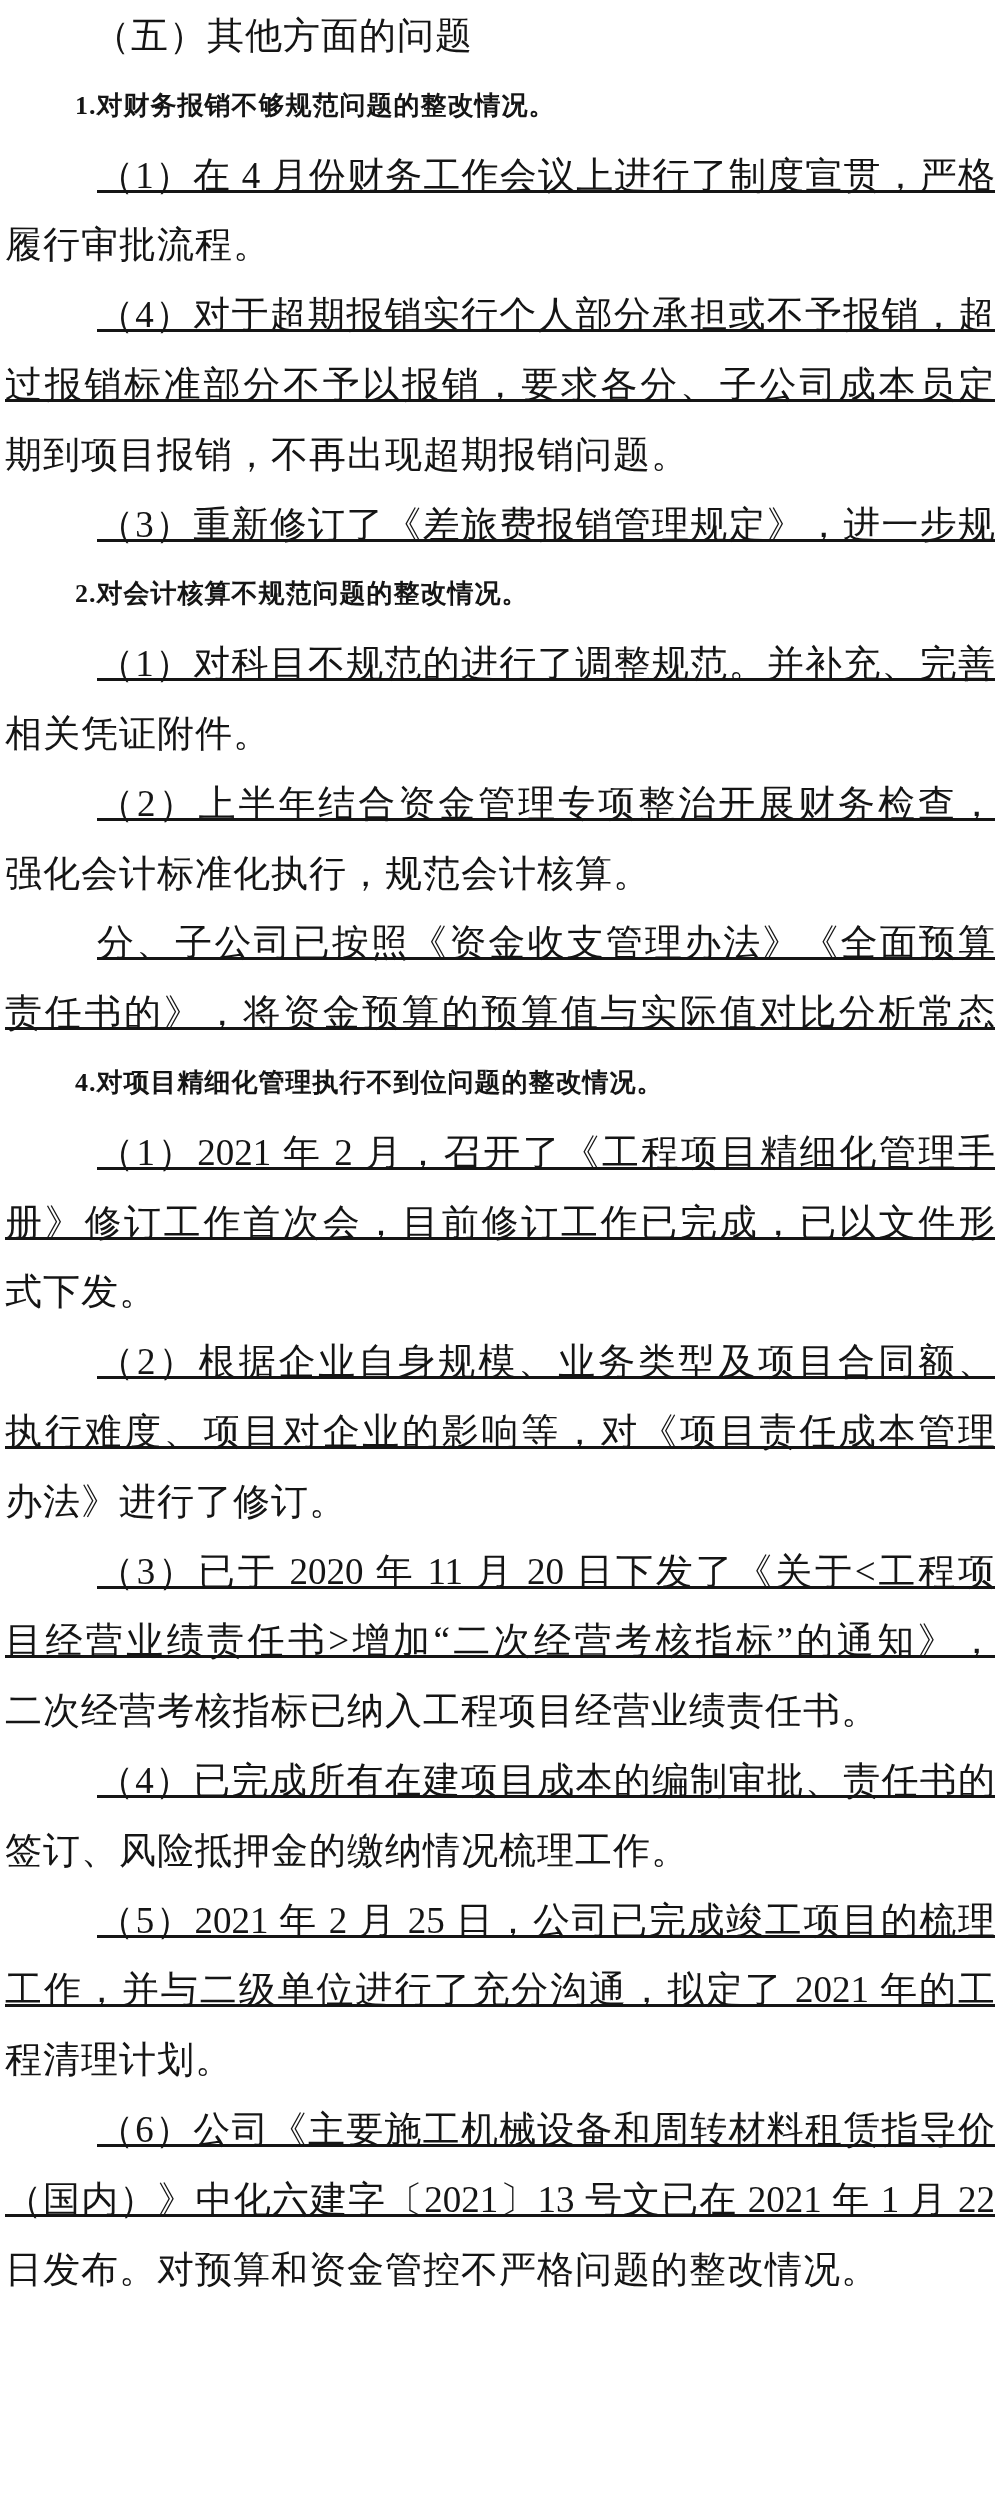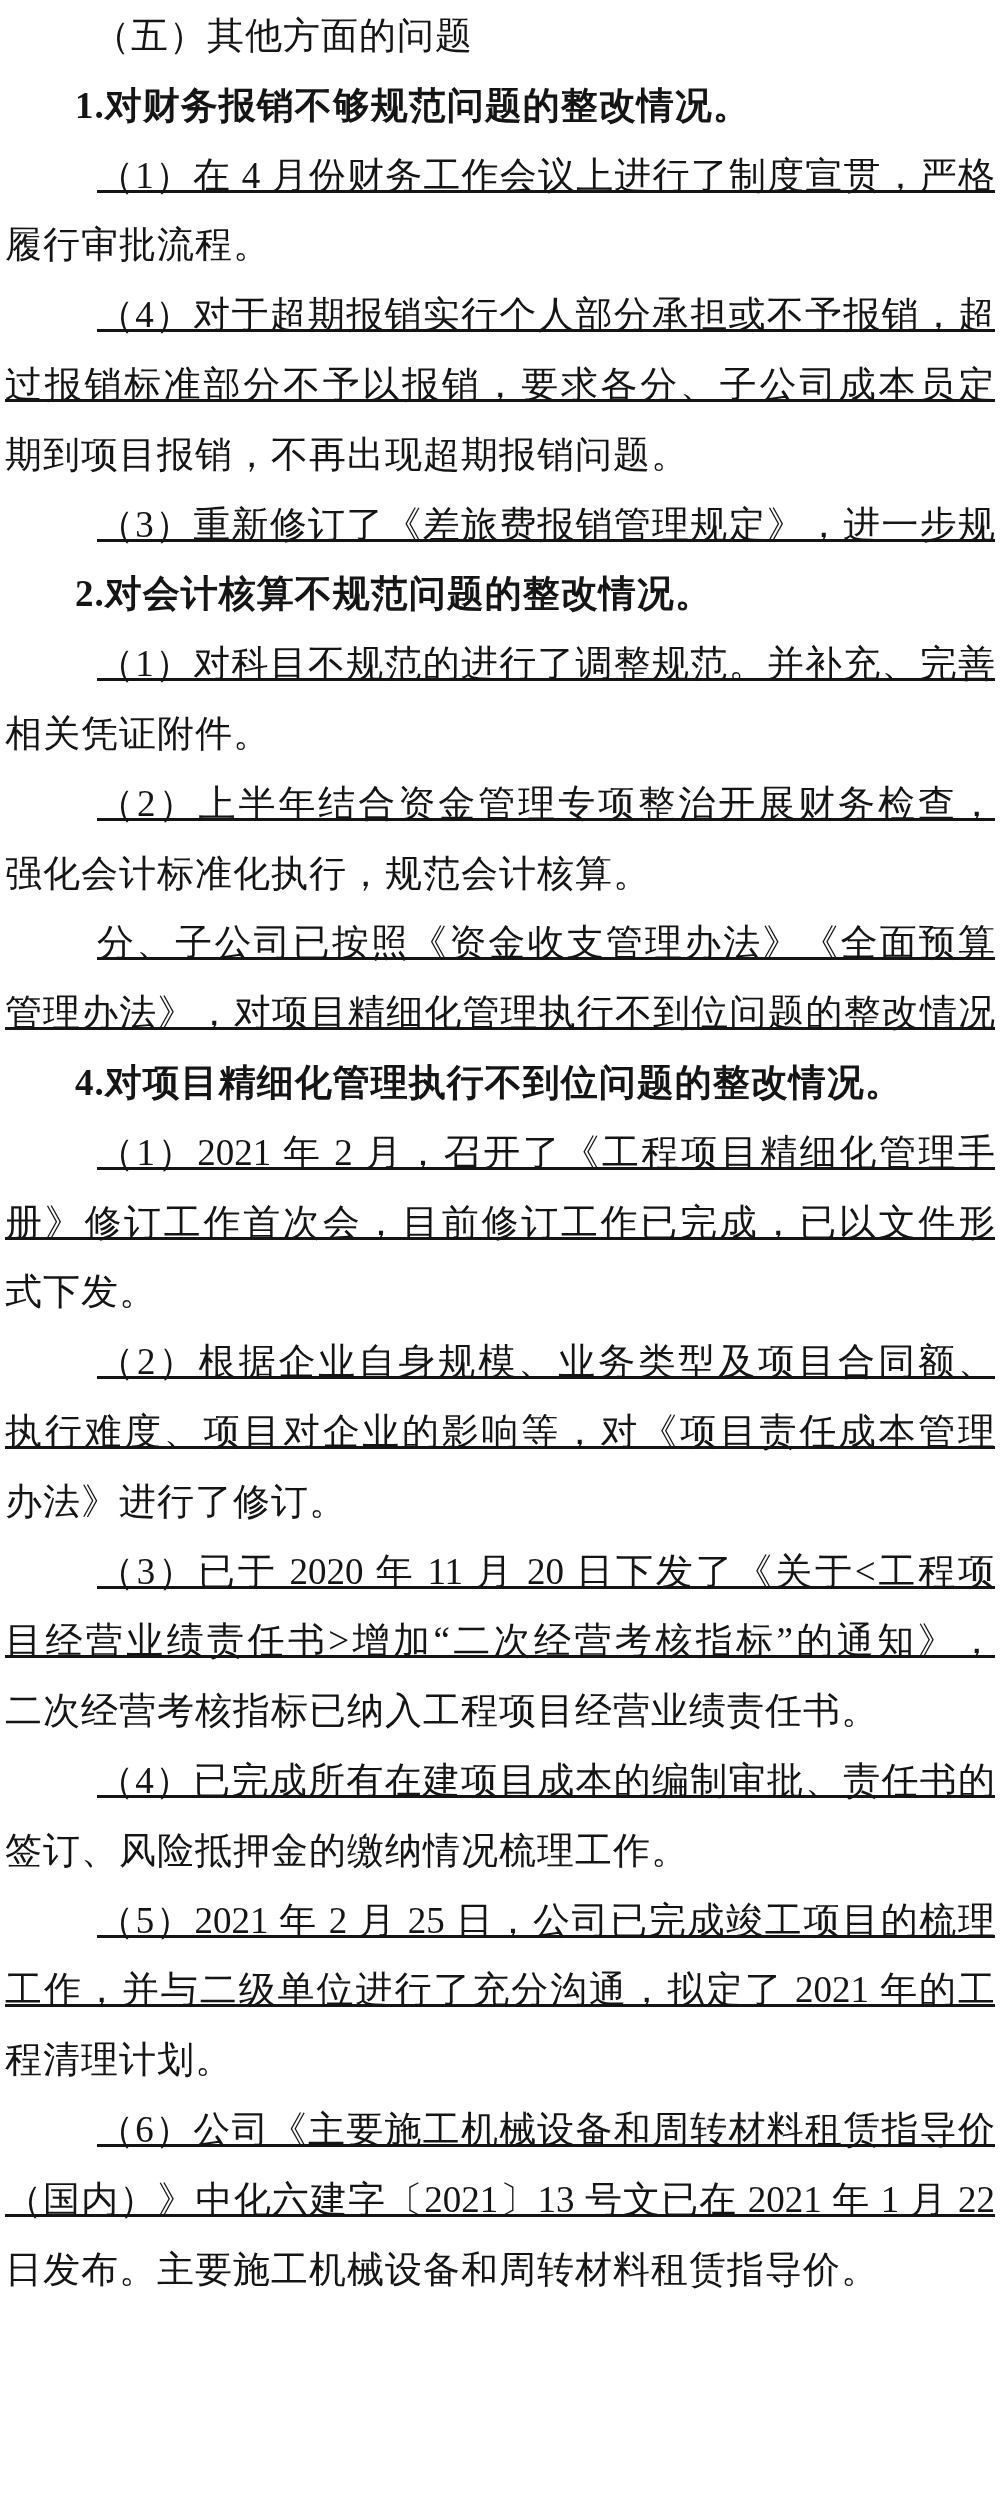--- a/index.html
+++ b/index.html
@@ -35,21 +35,21 @@
   .line.stretch {
     white-space: normal;
     text-align: justify;
     text-align-last: justify;
     text-justify: inter-character;
     letter-spacing: 0;
     text-decoration: underline;
   }
   .line.heading {
     font-weight: 700;
-    font-size: 37px;
+    font-size: 26px;
     letter-spacing: 1px;
   }
   .line.section { font-size: 37px; font-family: Liberation Serif, serif; }
   .line.body.indent    { text-indent: 92px; }
   .line.heading.indent { text-indent: 70px; }
   .line.section.indent { text-indent: 88px; }
 </style>
 </head>
 <body>
 
@@ -62,33 +62,33 @@
       <div class="line body stretch indent">（4）对于超期报销实行个人部分承担或不予报销，超</div>
       <div class="line body stretch">过报销标准部分不予以报销，要求各分、子公司成本员定</div>
       <div class="line body">期到项目报销，不再出现超期报销问题。</div>
       <div class="line body stretch indent">（3）重新修订了《差旅费报销管理规定》，进一步规</div>
       <div class="line heading indent">2.对会计核算不规范问题的整改情况。</div>
       <div class="line body stretch indent">（1）对科目不规范的进行了调整规范。并补充、完善</div>
       <div class="line body">相关凭证附件。</div>
       <div class="line body stretch indent">（2）上半年结合资金管理专项整治开展财务检查，</div>
       <div class="line body">强化会计标准化执行，规范会计核算。</div>
       <div class="line body stretch indent">分、子公司已按照《资金收支管理办法》《全面预算</div>
-      <div class="line body stretch">管理办法》，对项目精细化管理执行不到位问题的整改情况</div>
+      <div class="line body stretch">责任书的》，将资金预算的预算值与实际值对比分析常态</div>
       <div class="line heading indent">4.对项目精细化管理执行不到位问题的整改情况。</div>
       <div class="line body stretch indent">（1）2021 年 2 月，召开了《工程项目精细化管理手</div>
       <div class="line body stretch">册》修订工作首次会，目前修订工作已完成，已以文件形</div>
       <div class="line body">式下发。</div>
       <div class="line body stretch indent">（2）根据企业自身规模、业务类型及项目合同额、</div>
       <div class="line body stretch">执行难度、项目对企业的影响等，对《项目责任成本管理</div>
       <div class="line body">办法》进行了修订。</div>
       <div class="line body stretch indent">（3）已于 2020 年 11 月 20 日下发了《关于&lt;工程项</div>
       <div class="line body stretch">目经营业绩责任书&gt;增加“二次经营考核指标”的通知》，</div>
       <div class="line body">二次经营考核指标已纳入工程项目经营业绩责任书。</div>
       <div class="line body stretch indent">（4）已完成所有在建项目成本的编制审批、责任书的</div>
       <div class="line body">签订、风险抵押金的缴纳情况梳理工作。</div>
       <div class="line body stretch indent">（5）2021 年 2 月 25 日，公司已完成竣工项目的梳理</div>
       <div class="line body stretch">工作，并与二级单位进行了充分沟通，拟定了 2021 年的工</div>
       <div class="line body">程清理计划。</div>
       <div class="line body stretch indent">（6）公司《主要施工机械设备和周转材料租赁指导价</div>
       <div class="line body stretch">（国内）》中化六建字〔2021〕13 号文已在 2021 年 1 月 22</div>
-      <div class="line body">日发布。主要施工机械设备和周转材料租赁指导价。</div>
+      <div class="line body">日发布。对预算和资金管控不严格问题的整改情况。</div>
     </div>
 </div>
 
 </body></html>

